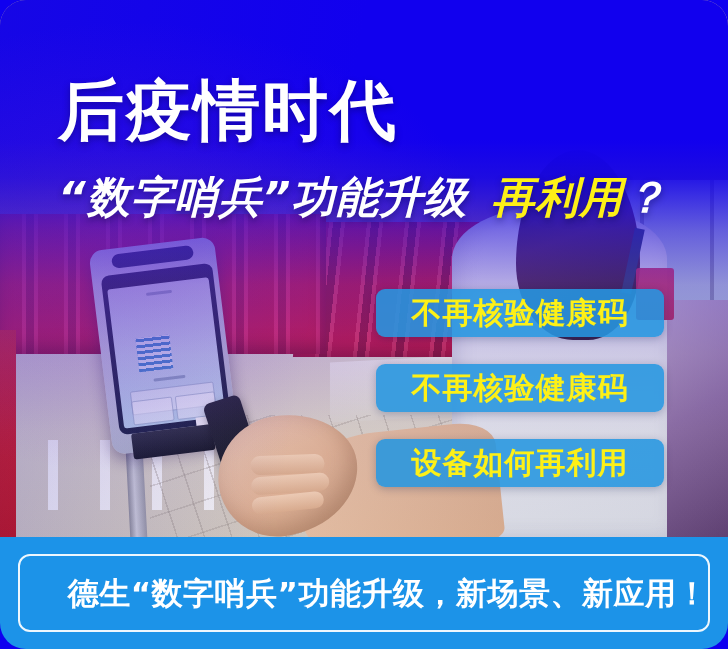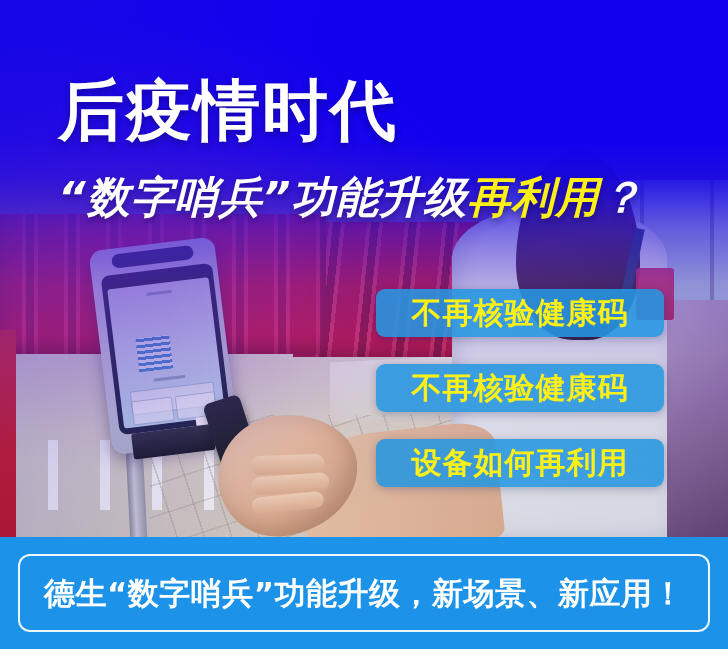--- a/index.html
+++ b/index.html
@@ -7,20 +7,21 @@
     width:728px;height:649px;
     background:#0f00f0;
     font-family:"Liberation Sans","DejaVu Sans",sans-serif;
     overflow:hidden;
   }
   .poster{
     position:relative;
     width:728px;height:649px;
     overflow:hidden;
     background:#1200ee;
+    border-radius:26px;
   }
 
   
   .photo{
     position:absolute;left:0;top:0;width:728px;height:537px;
     overflow:hidden;
     background:#cfc6bd;
   }
   
   .scene-floor{
@@ -238,21 +239,21 @@
   .subline{
     position:absolute;left:58px;top:176px;
     font-size:43px;line-height:1;
     font-weight:bold;color:#ffffff;
     font-style:italic;
     letter-spacing:1px;
     font-family:"DejaVu Sans","Liberation Sans",sans-serif;
     text-shadow:0 3px 7px rgba(0,0,40,.4);
     white-space:nowrap;
   }
-  .subline .hl{color:#fdf017;}
+  .subline .hl{color:#fdf017;margin-left:24px;}
 
   
   .pills{
     position:absolute;left:376px;top:289px;width:292px;
   }
   .pill{
     position:relative;
     width:288px;height:48px;
     margin-bottom:27px;
     border-radius:9px;
@@ -270,21 +271,21 @@
   
   .banner{
     position:absolute;left:0;top:537px;width:728px;height:112px;
     background:#1c93e8;
   }
   .banner-frame{
     position:absolute;left:18px;top:17px;width:692px;height:78px;
     border:2px solid rgba(255,255,255,.92);
     border-radius:12px;
     box-sizing:border-box;
-    display:flex;align-items:center;justify-content:center;
+    display:flex;align-items:center;justify-content:flex-end;
   }
   .banner-text{
     font-size:31px;line-height:1;font-weight:bold;color:#ffffff;
     letter-spacing:.5px;
     font-family:"DejaVu Sans","Liberation Sans",sans-serif;
     white-space:nowrap;
   }
 </style>
 </head>
 <body>

